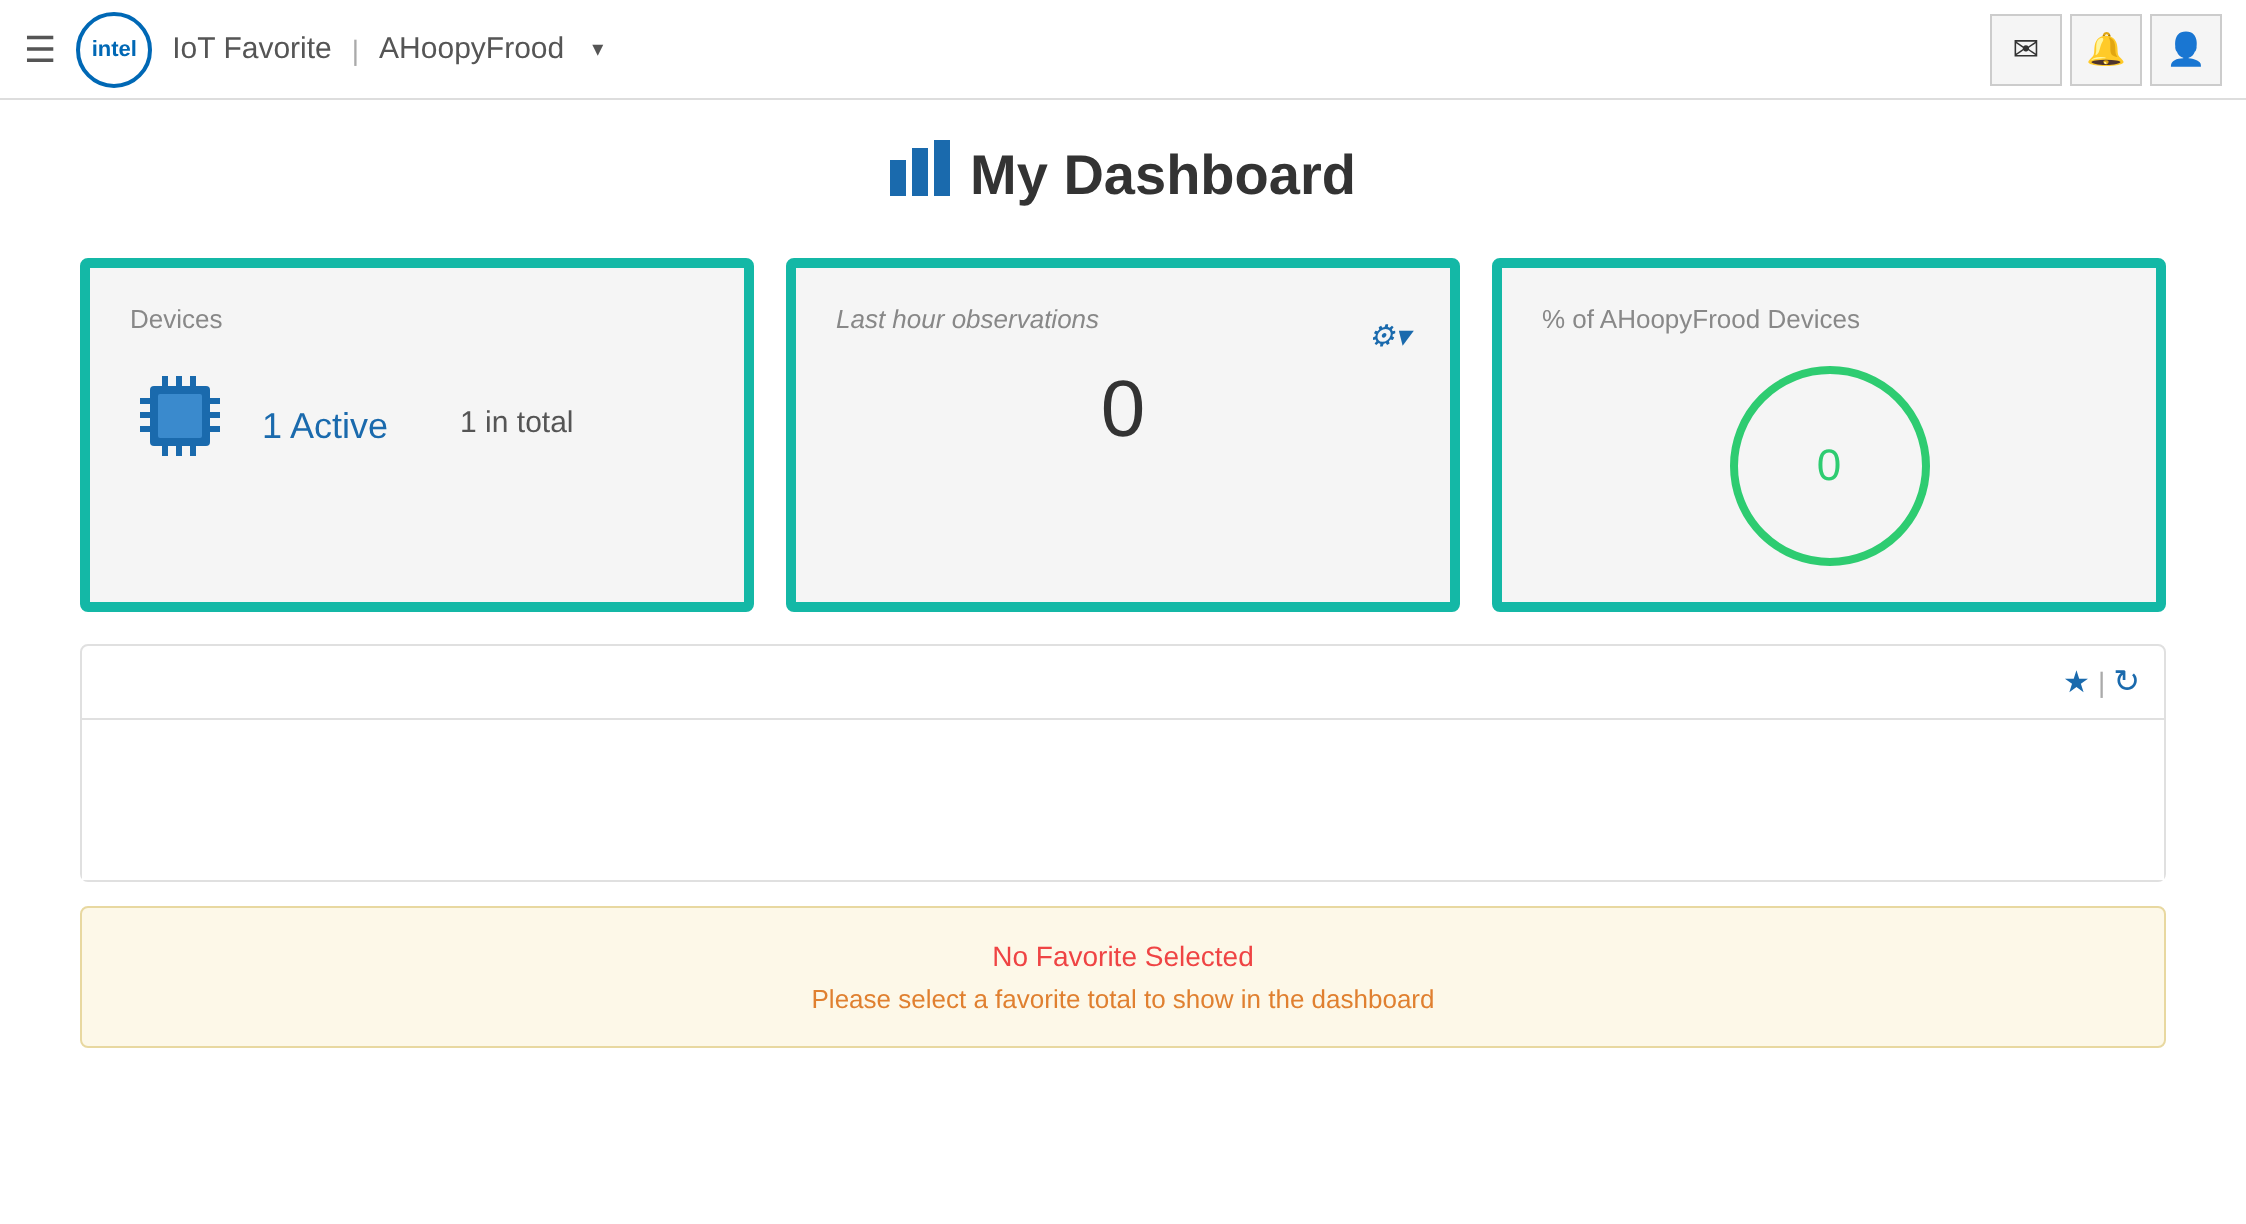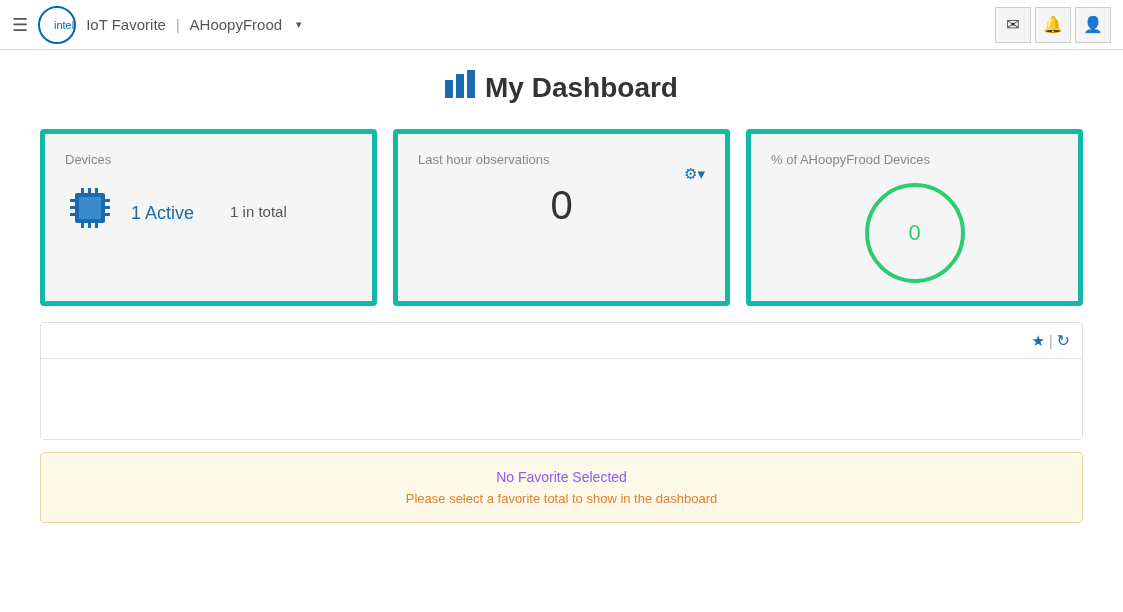--- a/index.html
+++ b/index.html
@@ -16,23 +16,23 @@
     }
     .navbar-left { display: flex; align-items: center; gap: 10px; }
     .hamburger-icon { font-size: 18px; color: #555; cursor: pointer; }
     .intel-logo {
       width: 38px;
       height: 38px;
       border: 2px solid #0068b5;
       border-radius: 50%;
       display: flex;
       align-items: center;
-      justify-content: flex-end;
+      justify-content: center;
       color: #0068b5;
-      font-weight: normal;
+      font-weight: bold;
       font-size: 11px;
     }
     .app-title { color: #555; font-size: 15px; }
     .app-divider { color: #aaa; }
     .account-name { color: #555; font-size: 15px; }
     .dropdown-arrow { color: #555; font-size: 11px; margin-left: 4px; }
     .navbar-right { margin-left: auto; display: flex; gap: 4px; }
     .nav-icon-btn {
       width: 36px; height: 36px;
       border: 1px solid #ccc;
@@ -89,21 +89,21 @@
 
     
     .devices-card .card-body { gap: 16px; }
     .chip-icon { font-size: 44px; color: #1a6aad; }
     .device-info { display: flex; flex-direction: row; gap: 4px; }
     .active-count { color: #1a6aad; font-size: 18px; font-weight: 500; }
     .total-count { color: #555; font-size: 15px; margin-left: 32px; }
 
     
     .observations-card .card-title-row {
-      display: flex; justify-content: space-between; align-items: flex-end;
+      display: flex; justify-content: space-between; align-items: center; font-style: italic;
     }
     .gear-dropdown { color: #1a6aad; font-size: 15px; cursor: pointer; }
     .observations-card .card-body { justify-content: center; }
     .obs-value { font-size: 40px; color: #333; font-weight: 300; }
 
     
     .transmitting-card .card-body { justify-content: center; }
     .gauge-circle {
       width: 100px; height: 100px;
       border-radius: 50%;
@@ -133,21 +133,21 @@
     .bottom-panel-body { height: 80px; background: #fff; }
 
     
     .favorite-notice {
       border: 1px solid #e8d8a0;
       background: #fdf8e8;
       border-radius: 4px;
       padding: 16px;
       text-align: center;
     }
-    .favorite-title { color: #8b5cf6; font-size: 14px; margin-bottom: 6px; }
+    .favorite-title { color: #ef4444; font-size: 14px; margin-bottom: 6px; }
     .favorite-desc { color: #e08030; font-size: 13px; }
   </style>
 </head>
 <body>
 
 <nav class="navbar">
   <div class="navbar-left">
     <span class="hamburger-icon">☰</span>
     <div class="intel-logo">
       <span>intel</span>

